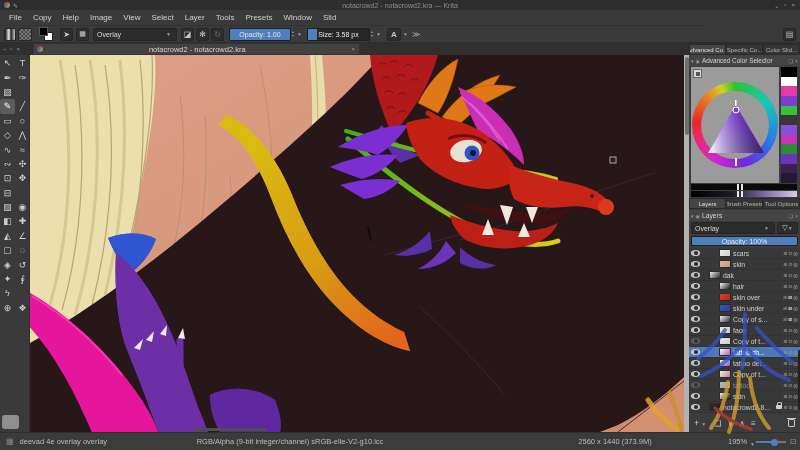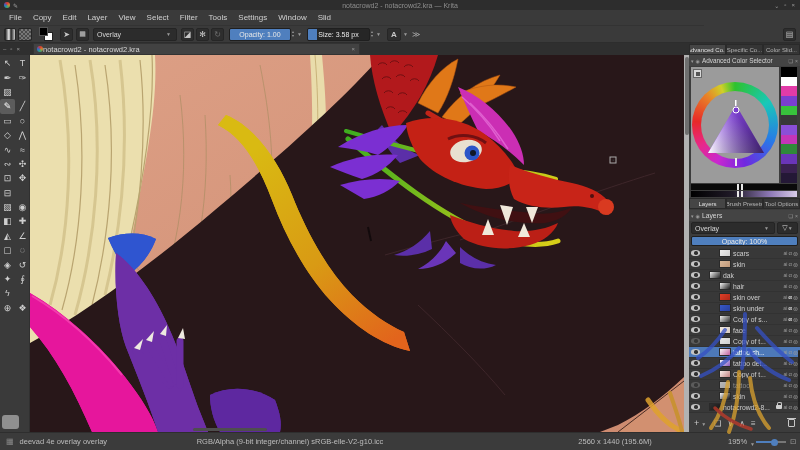--- a/index.html
+++ b/index.html
@@ -18,21 +18,21 @@
   #toolbar{left:0;top:26px;width:800px;height:17px;background:#3a3a3a;border-bottom:1px solid #2d2d2d;display:flex;align-items:center;}
   .tbtn{height:13px;display:flex;align-items:center;justify-content:center;color:#c8c8c8;background:#2e2e2e;border:1px solid #262626;border-radius:2px;font-size:8px;}
   .slider{height:13px;background:#262626;border:1px solid #1f1f1f;border-radius:2px;position:relative;overflow:hidden;display:flex;align-items:center;justify-content:center;font-size:7px;color:#e8e8e8;}
   .slider .fill{position:absolute;left:0;top:0;bottom:0;}
   .slider span{position:relative;z-index:2;white-space:nowrap;}
   .spin{display:flex;flex-direction:column;font-size:4px;line-height:4px;color:#9a9a9a;margin:0 1px;}
   .caret{font-size:5px;color:#9a9a9a;margin:0 2px;}
   
   #tabband{left:0;top:43px;width:689px;height:12px;background:#2f2f2f;display:flex;align-items:center;}
   #doctab{position:absolute;left:33px;top:0;width:327px;height:12px;background:#424242;border:1px solid #333;display:flex;align-items:center;}
-  #doctab .t{flex:1;font-size:7.5px;color:#d6d6d6;}
+  #doctab .t{flex:1;text-align:center;font-size:7.5px;color:#d6d6d6;}
   
   #paneltabs{left:689px;top:43px;width:111px;height:12px;background:#2f2f2f;display:flex;align-items:flex-end;}
   .ptab{flex:1;height:11px;display:flex;align-items:center;justify-content:center;font-size:6px;color:#b5b5b5;background:#353535;border:1px solid #2a2a2a;white-space:nowrap;overflow:hidden;}
   .ptab.active{background:#454545;color:#e0e0e0;}
   
   #toolbox{left:0;top:55px;width:30px;height:377px;background:#3a3a3a;border-right:1px solid #303030;display:grid;grid-template-columns:15px 15px;align-content:start;padding-top:1px;}
   .tool{width:15px;height:14.4px;display:flex;align-items:center;justify-content:center;font-size:9px;color:#cfcfcf;}
   .tool.sel{background:#5c5c5c;border-radius:2px;color:#fff;}
   
   #canvaswrap{left:30px;top:55px;width:659px;height:377px;background:#d08d72;}
@@ -90,27 +90,27 @@
     <span style="font-size:6px;color:#9a9a9a;margin-left:3px;">✎</span>
     <span id="title-text">notacrowd2 - notacrowd2.kra — Krita</span>
     <span style="margin-left:auto;" class="winctl">⌄</span>
     <span class="winctl">▫</span>
     <span class="winctl" style="margin-right:5px;">×</span>
   </div>
 
   <div class="abs" id="menubar">
       <span class="menu-item">File</span>
       <span class="menu-item">Copy</span>
-      <span class="menu-item">Edit</span>
-      <span class="menu-item">Layer</span>
+      <span class="menu-item">Help</span>
+      <span class="menu-item">Image</span>
       <span class="menu-item">View</span>
       <span class="menu-item">Select</span>
-      <span class="menu-item">Filter</span>
+      <span class="menu-item">Layer</span>
       <span class="menu-item">Tools</span>
-      <span class="menu-item">Settings</span>
+      <span class="menu-item">Presets</span>
       <span class="menu-item">Window</span>
       <span class="menu-item">Slid</span>
     </div>
 
   <div class="abs" id="toolbar">
     <div class="tbtn" style="width:12px;margin-left:4px;background:linear-gradient(90deg,#111,#eee 40%,#222 60%,#ccc);"></div>
     <div class="tbtn" style="width:14px;margin-left:2px;background:repeating-conic-gradient(#777 0 25%,#4a4a4a 0 50%) 0 0/4px 4px;"></div>
     <div style="width:14px;height:14px;position:relative;margin-left:7px;">
       <div style="position:absolute;right:0;bottom:0;width:9px;height:9px;background:#fff;border:1px solid #222;"></div>
       <div style="position:absolute;left:0;top:0;width:9px;height:9px;background:#000;border:1px solid #555;"></div>
@@ -662,21 +662,21 @@
         <path d="M44,62 C44,82 42,102 34,122"></path>
       </g>
       <path d="M20,98 C30,108 42,115 56,119" stroke="#c23b2a" stroke-width="3.5"></path>
     </g>
   </svg>
 
   <div class="abs" id="statusbar">
     <span style="margin-left:6px;color:#8a8a8a;font-size:8px;">▦</span>
     <span style="margin-left:6px;">deevad 4e overlay overlay</span>
     <span style="position:absolute;left:180px;width:220px;text-align:center;">RGB/Alpha (9-bit integer/channel)  sRGB-elle-V2-g10.icc</span>
-    <span style="position:absolute;left:540px;width:150px;text-align:center;">2560 x 1440 (195.6M)</span>
+    <span style="position:absolute;left:540px;width:150px;text-align:center;">2560 x 1440 (373.9M)</span>
     <span style="position:absolute;left:728px;">195%</span>
     <span class="caret" style="position:absolute;left:748px;top:8px;">▼</span>
     <div style="position:absolute;left:756px;top:8px;width:30px;height:2px;background:#777;">
       <div style="width:18px;height:2px;background:#4f7fbe;"></div>
       <div style="position:absolute;left:15px;top:-2.5px;width:7px;height:7px;border-radius:50%;background:#4f7fbe;"></div>
     </div>
     <span style="position:absolute;left:790px;color:#9a9a9a;">⊡</span>
   </div>
 
 </div>

